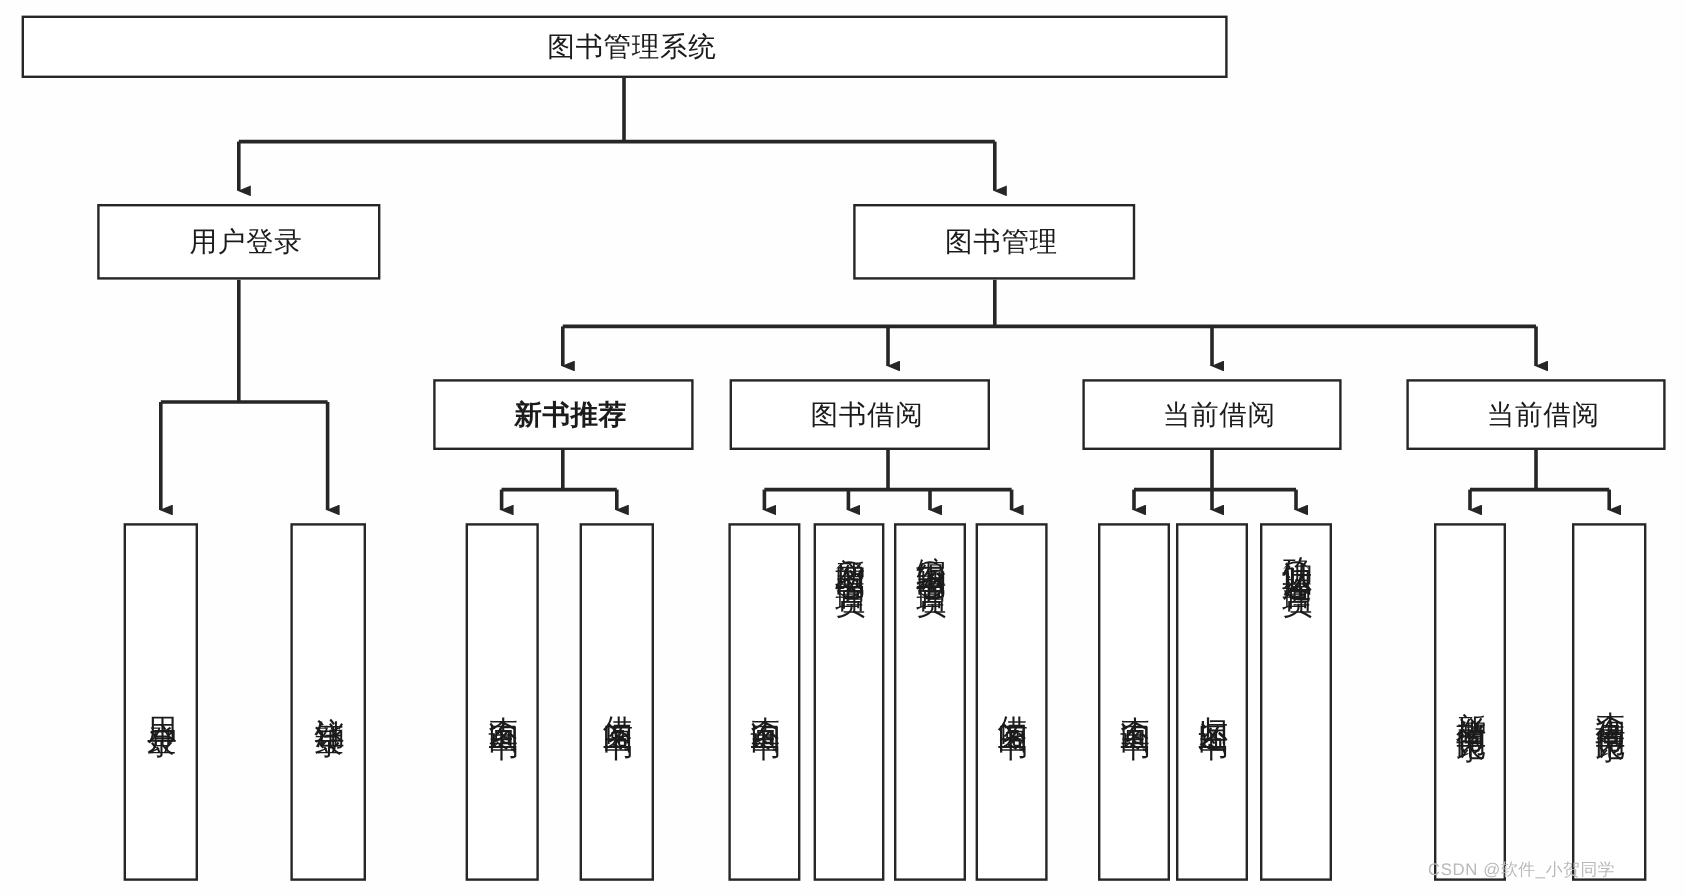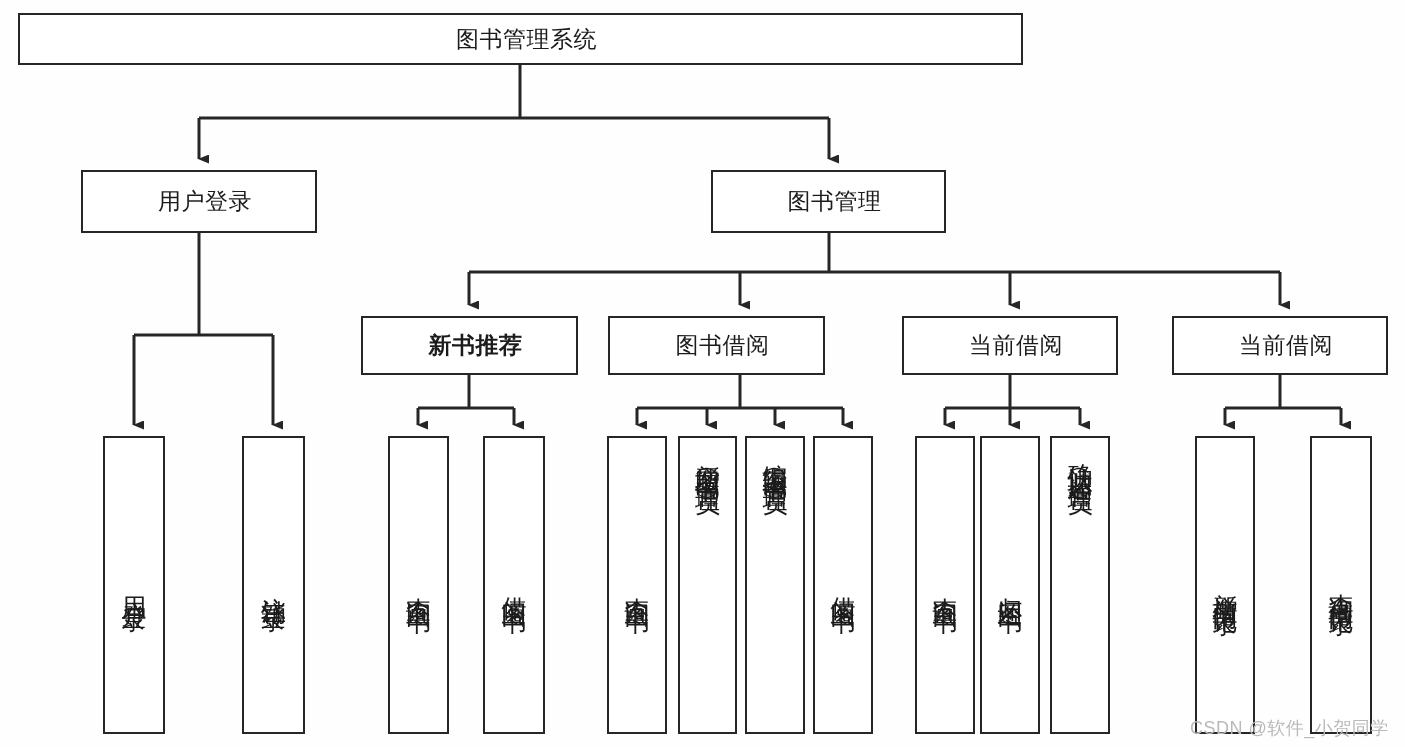--- a/index.html
+++ b/index.html
@@ -60,21 +60,21 @@
     text-orientation: upright;
     font-size: 25px;
     color: #1b1b1b;
     letter-spacing: 4px;
     line-height: 1;
     white-space: nowrap;
     padding: 6px 0;
   }
   .watermark {
     position: absolute;
-    font-size: 18px;
+    font-size: 14px;
     color: #b9b9b9;
     white-space: nowrap;
     letter-spacing: 0.5px;
     pointer-events: none;
   }
 </style>
 </head>
 <body>
 
 <div id="diagram-root">

